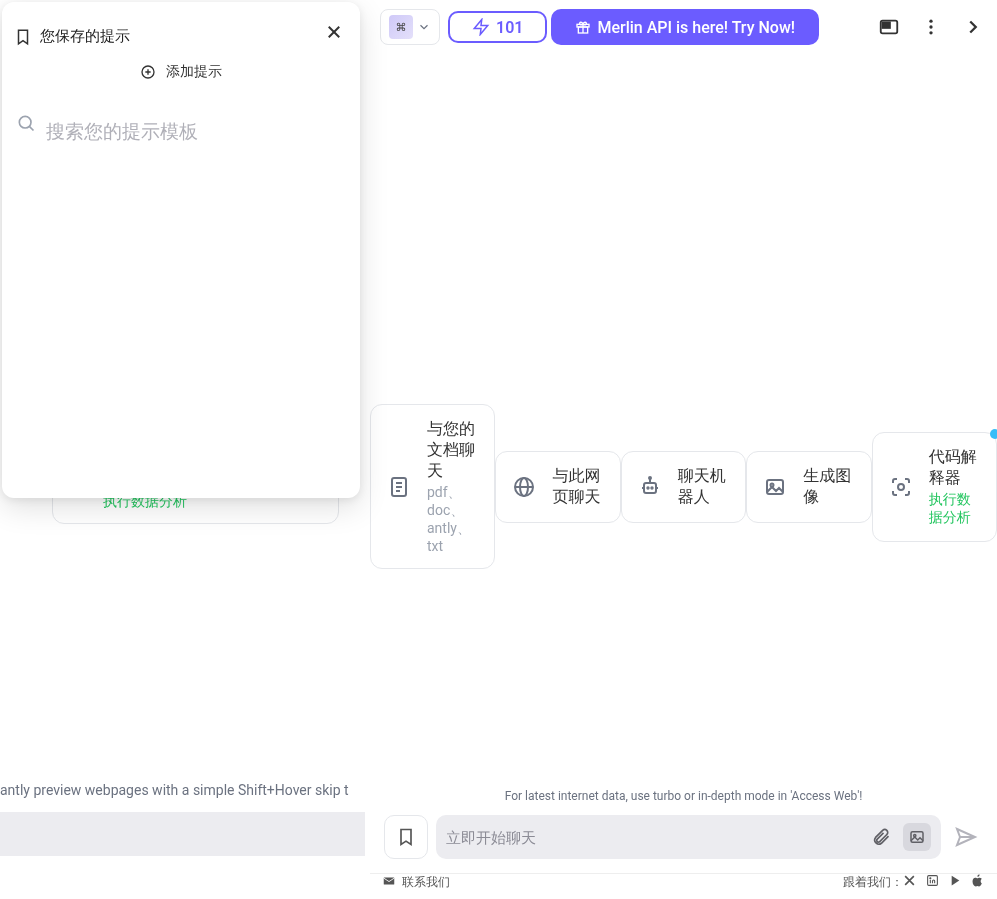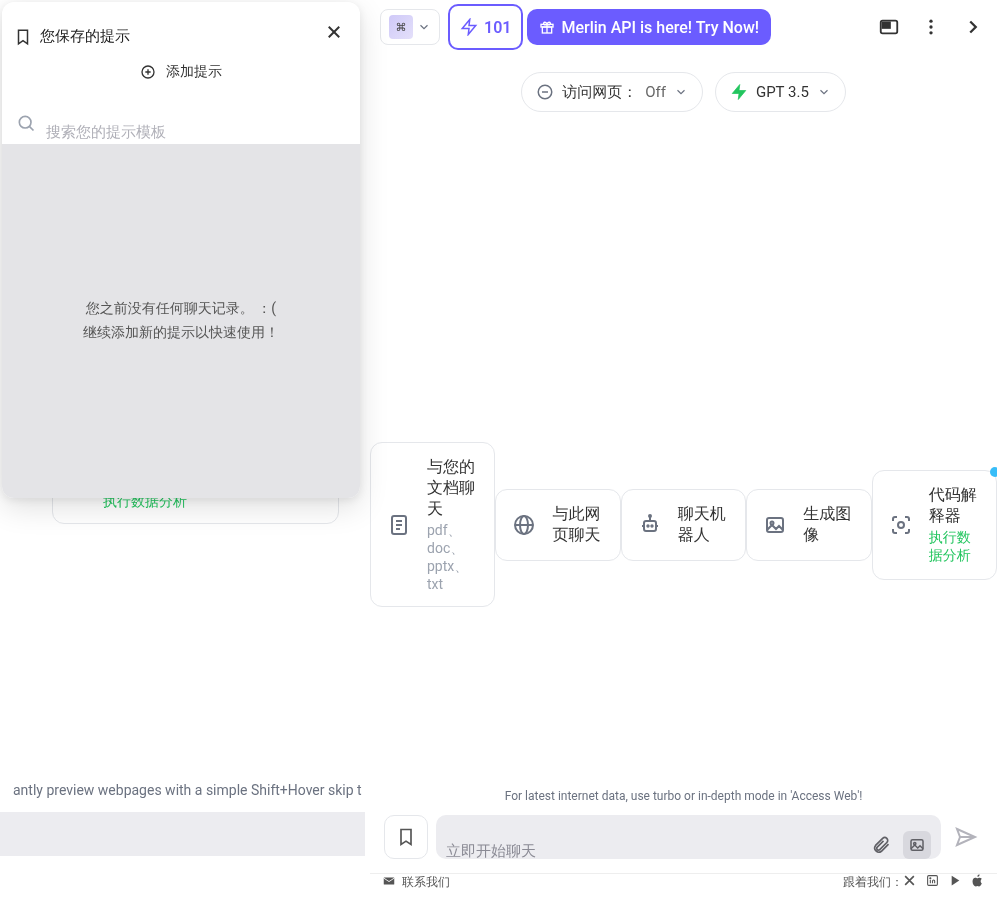--- a/index.html
+++ b/index.html
@@ -31,27 +31,27 @@
   .workspace-avatar {
     width: 24px; height: 24px; border-radius: 4px;
     background: linear-gradient(135deg,#cfc9f8,#e4e0fa);
     display:flex;align-items:center;justify-content:center;
     font-size:11px;color:#444;
   }
   .workspace-chip svg { stroke:#6b7280; }
   .credits-chip {
     display: flex; align-items: center; gap: 6px;
     border: 2px solid #6b5cff; border-radius: 10px;
-    padding: 4px 10px; height: 46px;
+    padding: 4px 22px; height: 32px;
     color: #6b5cff; font-weight: 600;
   }
   .promo-chip {
     display: flex; align-items: center; gap: 6px;
     background: #6b5cff; border-radius: 10px;
-    padding: 4px 12px; height: 36px; color: #fff;
+    padding: 4px 24px; height: 36px; color: #fff;
     font-weight: 500; 
     margin-left: -4px;
   }
   .header-right {
     margin-left: auto; display: flex; align-items: center; gap: 14px;
   }
   .icon-btn { width: 28px; height: 28px; display:flex;align-items:center;justify-content:center; cursor:pointer; border-radius:6px;}
 
   .main-subheader {
     display:flex; align-items:center; justify-content:center;
@@ -92,21 +92,21 @@
   .composer {
     display:flex; align-items:center; gap:8px;
     padding: 0 14px 14px 14px;
   }
   .bookmark-btn {
     width:44px; height:44px; border:1px solid #e5e7eb; border-radius:10px;
     display:flex;align-items:center;justify-content:center; color:#555;
   }
   .input-wrap {
     flex:1; height:44px; background:#ececf0; border-radius:10px;
-    display:flex; align-items:flex-end; gap:8px; padding:0 10px;
+    display:flex; align-items:center; gap:8px; padding:0 10px;
   }
   .input-wrap input {
     flex:1; border:0; background:transparent; outline:none;
     font-size:15px; color:#555;
   }
   .input-wrap input::placeholder { color:#8b8b95; }
   .input-icon { color:#606066; display:flex;align-items:center;justify-content:center; width:28px;height:28px;}
   .img-icon { background:#d8d8de; border-radius:6px;}
   .send-btn { width:34px;height:34px; display:flex;align-items:center;justify-content:center; color:#b3b3bb;}
 
@@ -127,21 +127,21 @@
     border:1px solid #e5e7eb; border-radius:12px;
     margin: 0 26px 14px 52px;
     padding: 12px 14px;
     position:relative;
   }
   .under-card .green-sub { color:#22c55e; font-size:14px; margin-left:36px;}
   .under-tip {
     position:absolute; left:0; top:782px;
     width:365px; overflow:hidden;
     white-space:nowrap; color:#6b7280; font-size:14px;
-    padding-left: 13px;
+    padding-left: 0;
   }
   .under-bar {
     position:absolute; left:0; top:812px; width:365px; height:44px;
     background:#ececf0;
   }
 
   
   .popup {
     position:absolute; left:2px; top:2px;
     width:358px; height:496px;
@@ -161,21 +161,21 @@
   .popup-add {
     height:40px; display:flex; align-items:center; justify-content:center;
     gap:10px; font-size:14px; color:#333; cursor:pointer;
     margin: 6px 0 10px 0;
   }
   .popup-search {
     height:42px; display:flex; align-items:center; gap:10px;
     padding:0 14px; color:#9ca3af;
   }
   .popup-search input {
-    flex:1; border:0; outline:none; font-size:15px;margin-top:17px;
+    flex:1; border:0; outline:none; font-size:19px;margin-top:17px;
   }
   .popup-search input::placeholder { color:#b0b0b8; }
   .popup-body {
     flex:1; background:#e4e4e7;
     display:flex; align-items:center; justify-content:center;
     text-align:center; color:#555; font-size:14px;
     padding: 0 28px;
     line-height:1.7;
   }
 
@@ -231,57 +231,35 @@
           </svg>
       </div>
       <div class="icon-btn">
         <svg width="22" height="22" viewBox="0 0 24 24" fill="none" stroke="#333" stroke-width="2.5">
             <polyline points="9 18 15 12 9 6"></polyline>
           </svg>
       </div>
     </div>
   </div>
 
-  <div class="main-subheader">
-    <div class="pill">
-      <svg width="18" height="18" viewBox="0 0 24 24" fill="none" stroke="#6b7280" stroke-width="2">
-          <circle cx="12" cy="12" r="9"></circle>
-          <line x1="8" y1="12" x2="16" y2="12"></line>
-        </svg>
-      <span>访问网页：</span>
-      <span class="off">Off</span>
-      <svg width="14" height="14" viewBox="0 0 24 24" fill="none" stroke="#6b7280" stroke-width="2">
-          <polyline points="6 9 12 15 18 9"></polyline>
-        </svg>
-    </div>
-    <div class="pill">
-      <svg class="green-bolt" width="18" height="18" viewBox="0 0 24 24" fill="#22c55e" stroke="#22c55e" stroke-width="1">
-          <polygon points="13 2 3 14 12 14 11 22 21 10 12 10 13 2"></polygon>
-        </svg>
-      <span>GPT 3.5</span>
-      <svg width="14" height="14" viewBox="0 0 24 24" fill="none" stroke="#6b7280" stroke-width="2">
-          <polyline points="6 9 12 15 18 9"></polyline>
-        </svg>
-    </div>
-  </div>
 
   <div class="main-body">
 
     <div class="action-card">
       <div class="card-icon">
         <svg width="24" height="24" viewBox="0 0 24 24" fill="none" stroke="#6b7280" stroke-width="2">
             <rect x="5" y="3" width="14" height="18" rx="2"></rect>
             <line x1="9" y1="8" x2="15" y2="8"></line>
             <line x1="9" y1="12" x2="15" y2="12"></line>
             <line x1="9" y1="16" x2="13" y2="16"></line>
           </svg>
       </div>
       <div class="card-text">
         <div class="title">与您的文档聊天</div>
-        <div class="subtitle">pdf、doc、pptx、txt</div>
+        <div class="subtitle">pdf、doc、antly、txt</div>
       </div>
     </div>
 
     <div class="action-card">
       <div class="card-icon">
         <svg width="24" height="24" viewBox="0 0 24 24" fill="none" stroke="#6b7280" stroke-width="2">
             <circle cx="12" cy="12" r="9"></circle>
             <ellipse cx="12" cy="12" rx="4" ry="9"></ellipse>
             <line x1="3" y1="12" x2="21" y2="12"></line>
           </svg>
@@ -426,19 +404,13 @@
   </div>
 
   <div class="popup-search">
     <svg width="20" height="20" viewBox="0 0 24 24" fill="none" stroke="#9ca3af" stroke-width="2">
         <circle cx="11" cy="11" r="7"></circle>
         <line x1="21" y1="21" x2="16" y2="16"></line>
       </svg>
     <input type="text" placeholder="搜索您的提示模板" style="">
   </div>
 
-  <div class="popup-body">
-    <div>
-      <div>您之前没有任何聊天记录。 ：(</div>
-      <div>继续添加新的提示以快速使用！</div>
-    </div>
-  </div>
 </div>
 
 </body></html>

